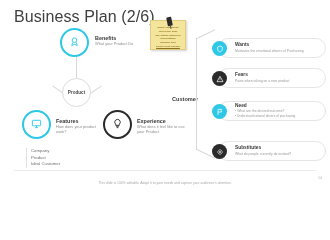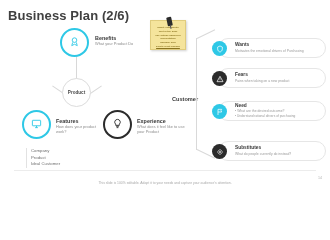--- a/index.html
+++ b/index.html
@@ -7,22 +7,22 @@
   body {
     background:#ffffff;
     font-family:"Liberation Sans", sans-serif;
     color:#3c3c3c;
     position:relative;
     overflow:hidden;
   }
 
   
   .slide-title{
-    position:absolute; left:8px; top:8px;
-    font-size:13px; font-weight:700; color:#404040;
+    position:absolute; left:14px; top:8px;
+    font-size:16px; font-weight:400; color:#404040;
     letter-spacing:0.1px;
   }
 
   
   .cluster{ position:absolute; left:0; top:26px; width:170px; height:130px; }
 
   .connector{ position:absolute; background:#d8d8d8; }
 
   .node-circle{
     position:absolute; border-radius:50%;

